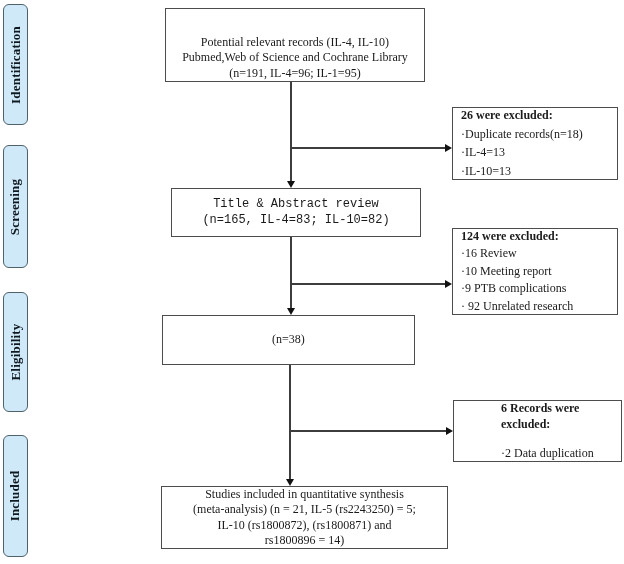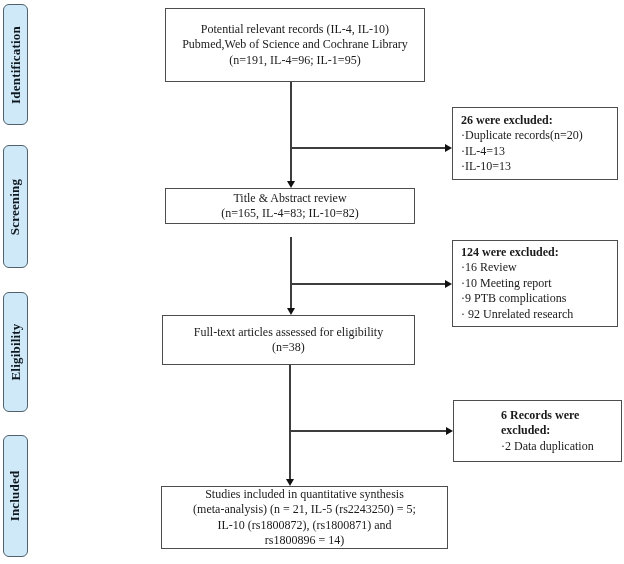--- a/index.html
+++ b/index.html
@@ -22,21 +22,21 @@
   .fbox {
     position:absolute; box-sizing:border-box; background:#ffffff;
     border:1.5px solid #4d4d4d;
     display:flex; flex-direction:column; align-items:center; justify-content:center;
     text-align:center; font-size:12px; line-height:15.5px;
   }
   
   .ebox {
     position:absolute; box-sizing:border-box; background:#ffffff;
     border:1.5px solid #4d4d4d;
-    display:flex; flex-direction:column; justify-content:center;
+    display:flex; flex-direction:column; justify-content:space-between;
     padding-left:8px; padding-right:4px; text-align:left;
     font-size:12px; line-height:15.5px;
   }
   .ebox .hdr { font-weight:bold; }
   
   .line { position:absolute; background:#3d3d3d; }
   .arrow-down {
     position:absolute; width:0; height:0;
     border-left:4px solid transparent; border-right:4px solid transparent;
     border-top:7px solid #111111;
@@ -58,51 +58,50 @@
   <div class="stage" style="top:145px;height:123px;">
     <span>Screening</span>
   </div>
   <div class="stage" style="top:292px;height:120px;">
     <span>Eligibility</span>
   </div>
   <div class="stage" style="top:435px;height:122px;">
     <span>Included</span>
   </div>
 
-  <div class="fbox" style="left:165px;top:8px;width:260px;height:74px;">
+  <div class="fbox" style="left:165px;top:8px;width:260px;height:74px;justify-content:flex-end;">
     <div>Potential relevant records (IL-4, IL-10)</div>
     <div>Pubmed,Web of Science and Cochrane Library</div>
     <div>(n=191, IL-4=96; IL-1=95)</div>
   </div>
 
-  <div class="fbox" style="left:165px;top:188px;width:250px;height:36px;">
+  <div class="fbox" style="left:171px;top:188px;width:250px;height:49px;font-family:Liberation Mono, monospace;">
     <div>Title &amp;  Abstract review</div>
     <div>(n=165, IL-4=83; IL-10=82)</div>
   </div>
 
   <div class="fbox" style="left:162px;top:315px;width:253px;height:50px;">
-    <div>Full-text articles assessed for eligibility</div>
     <div>(n=38)</div>
   </div>
 
   <div class="fbox" style="left:161px;top:486px;width:287px;height:63px;">
     <div>Studies included in quantitative synthesis</div>
     <div>(meta-analysis) (n = 21, IL-5 (rs2243250) = 5;</div>
     <div>IL-10 (rs1800872), (rs1800871) and</div>
     <div>rs1800896 = 14)</div>
   </div>
 
   <div class="ebox" style="left:452px;top:107px;width:166px;height:73px;">
     <div class="hdr">26 were excluded:</div>
-    <div>·Duplicate records(n=20)</div>
+    <div>·Duplicate records(n=18)</div>
     <div>·IL-4=13</div>
     <div>·IL-10=13</div>
   </div>
 
-  <div class="ebox" style="left:452px;top:240px;width:166px;height:87px;">
+  <div class="ebox" style="left:452px;top:228px;width:166px;height:87px;">
     <div class="hdr">124 were excluded:</div>
     <div>·16 Review</div>
     <div>·10 Meeting report</div>
     <div>·9 PTB complications</div>
     <div>· 92 Unrelated research</div>
   </div>
 
   <div class="ebox" style="left:453px;top:400px;width:169px;height:62px;padding-left:47px;">
     <div class="hdr">6 Records were excluded:</div>
     <div>·2 Data duplication</div>

